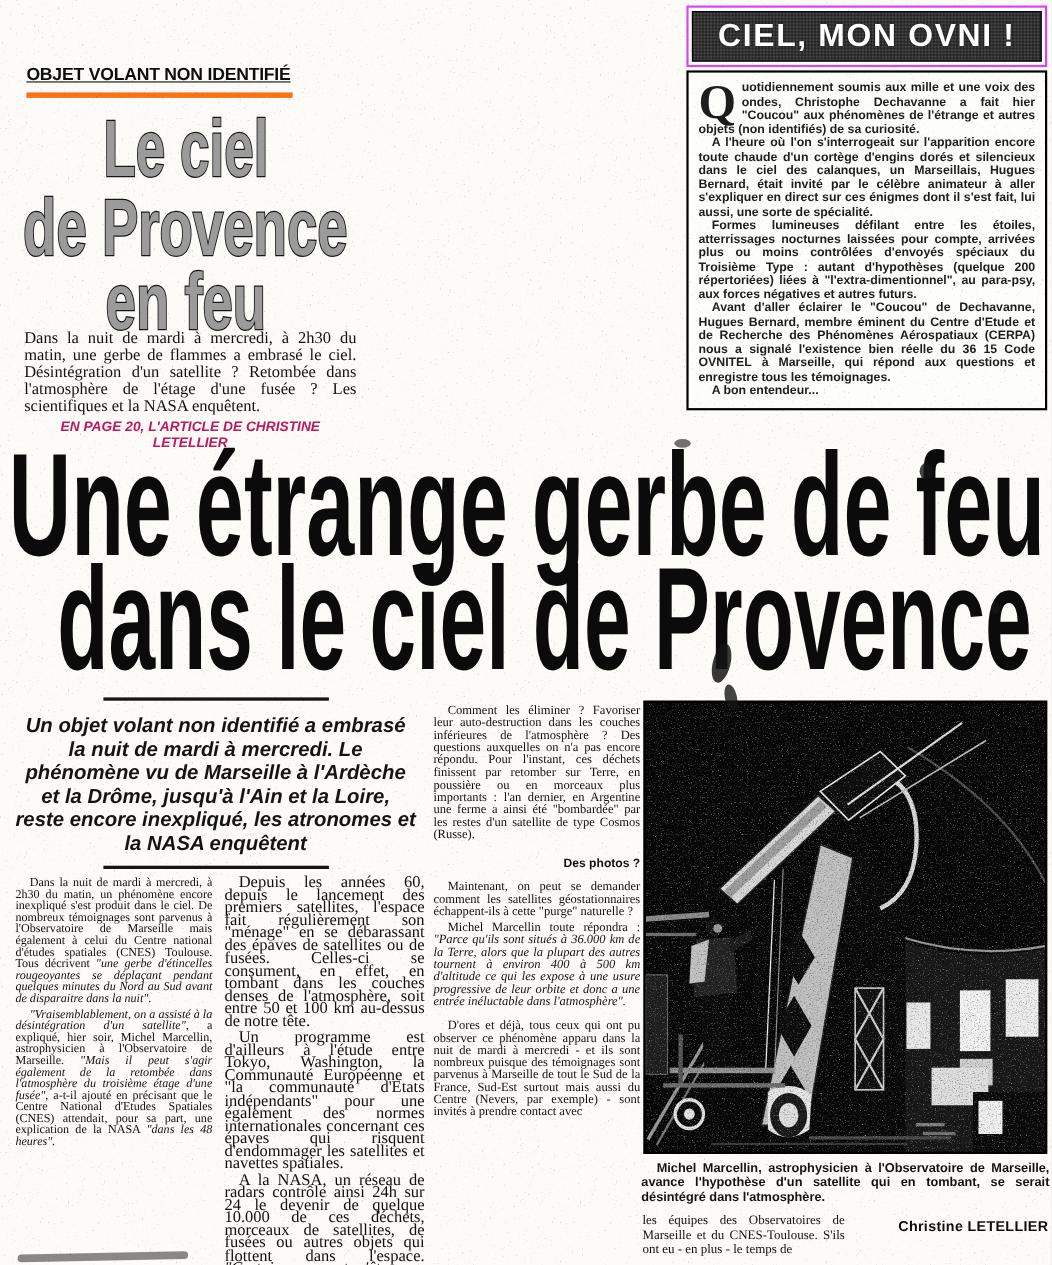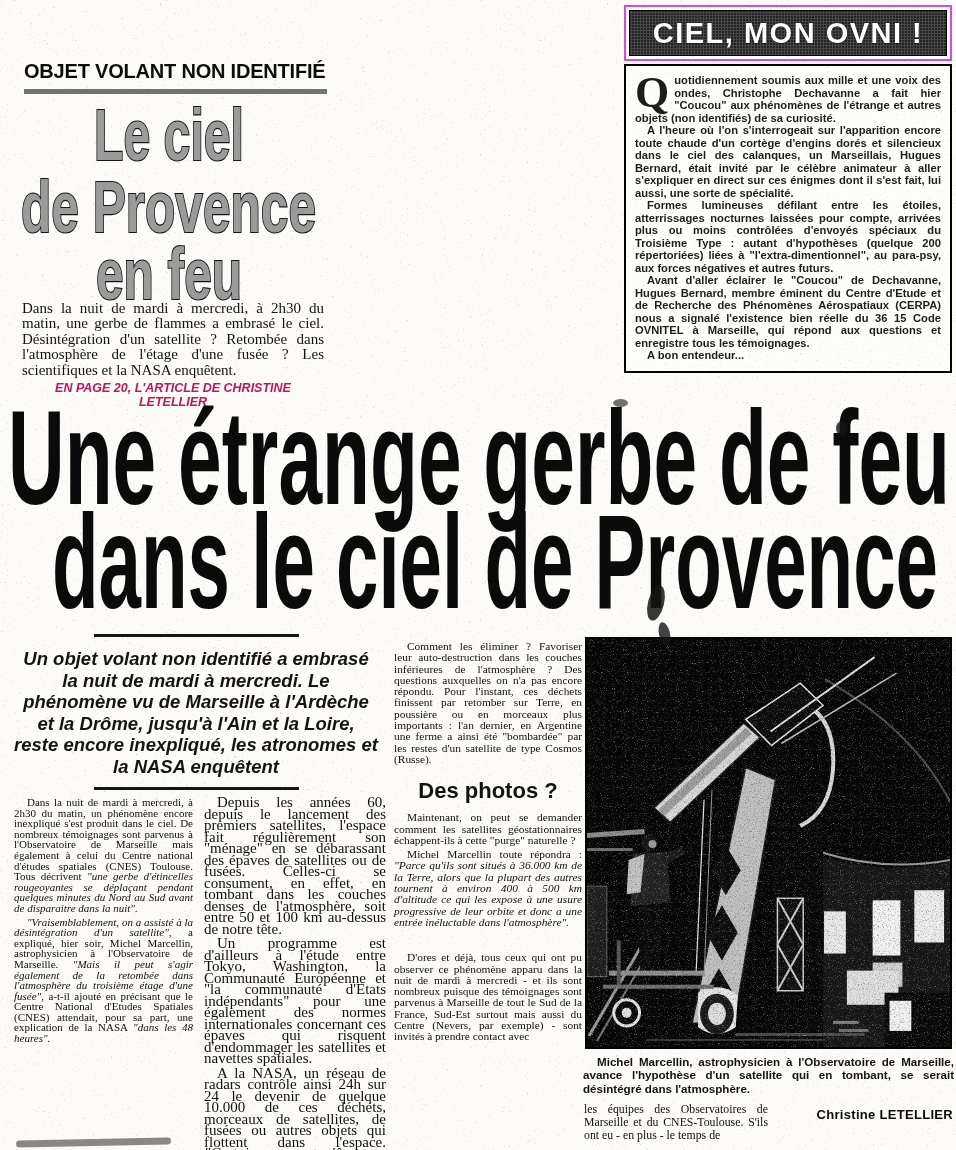--- a/index.html
+++ b/index.html
@@ -8,22 +8,22 @@
     position:relative; width:956px; height:1150px; margin:0 auto;
     background:#fcfbf7; overflow:hidden; color:#101010;
     font-family:"Liberation Serif", serif;
   }
   .abs { position:absolute; }
 
   
   .kicker {
     left:24px; top:60px;
     font-family:"Liberation Sans", sans-serif;
-    font-weight:700; font-size:20px; letter-spacing:-0.2px;
-    color:#0d0d0d; border-bottom:5px solid #737373; padding:0 2px 6px 0;
+    font-weight:700; font-size:16px; letter-spacing:-0.2px;
+    color:#0d0d0d; border-bottom:5px solid #f97316; padding:0 2px 6px 0;text-decoration:underline;
   }
   .lh-svg { left:16px; top:96px; }
   .lh-svg text {
     font-family:"Liberation Sans", sans-serif; font-weight:700;
     fill:#9b9b9b; stroke:#161616; stroke-width:1.6px; paint-order:stroke fill;
   }
   .intro {
     left:22px; top:301px; width:302px;
     font-size:15px; line-height:15.4px; text-align:justify; color:#121212;
   }
@@ -77,24 +77,24 @@
 
   
   .col { text-align:justify; color:#0f0f0f; hyphens:auto; -webkit-hyphens:auto; }
   .col p { margin:0; text-indent:13px; }
   .col p + p { margin-top:3px; }
   .col1 { left:14px;  top:797px; width:179px; font-size:11px;   line-height:10.6px; }
   .col2 { left:204px; top:797px; width:182px; font-size:15px; line-height:11.5px; }
   .col3 { left:394px; top:641px; width:188px; font-size:11.4px; line-height:11.3px; }
   .subhead {
     font-family:"Liberation Sans", sans-serif; font-weight:700;
-    font-size:22px; line-height:1; text-align:center; text-indent:0 !important;
+    font-size:11px; line-height:1; text-align:right; text-indent:0 !important;
     margin:15px 0 10px !important; color:#111;
   }
-  .col3 .sp { margin-top:24px; }
+  .col3 .sp { margin-top:10px; }
 
   
   .photo {
     left:585px; top:637px; width:367px; height:412px;
     border:2px solid #000; background:#060606;
   }
   .photo svg { display:block; width:100%; height:100%; }
   .caption {
     left:583px; top:1055px; width:371px;
     font-family:"Liberation Sans", sans-serif; font-weight:700;

